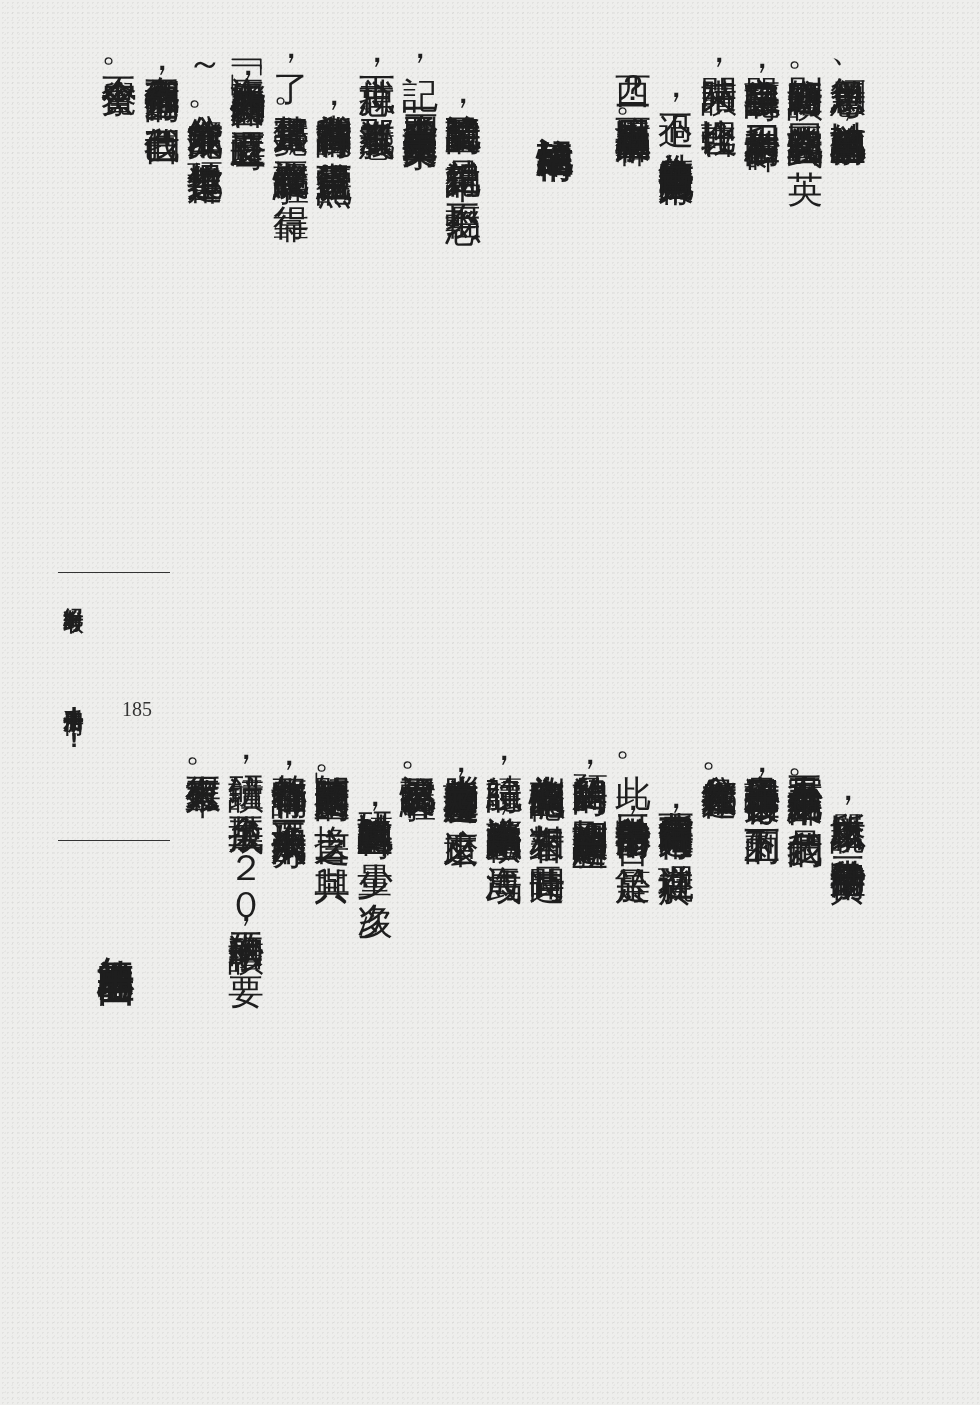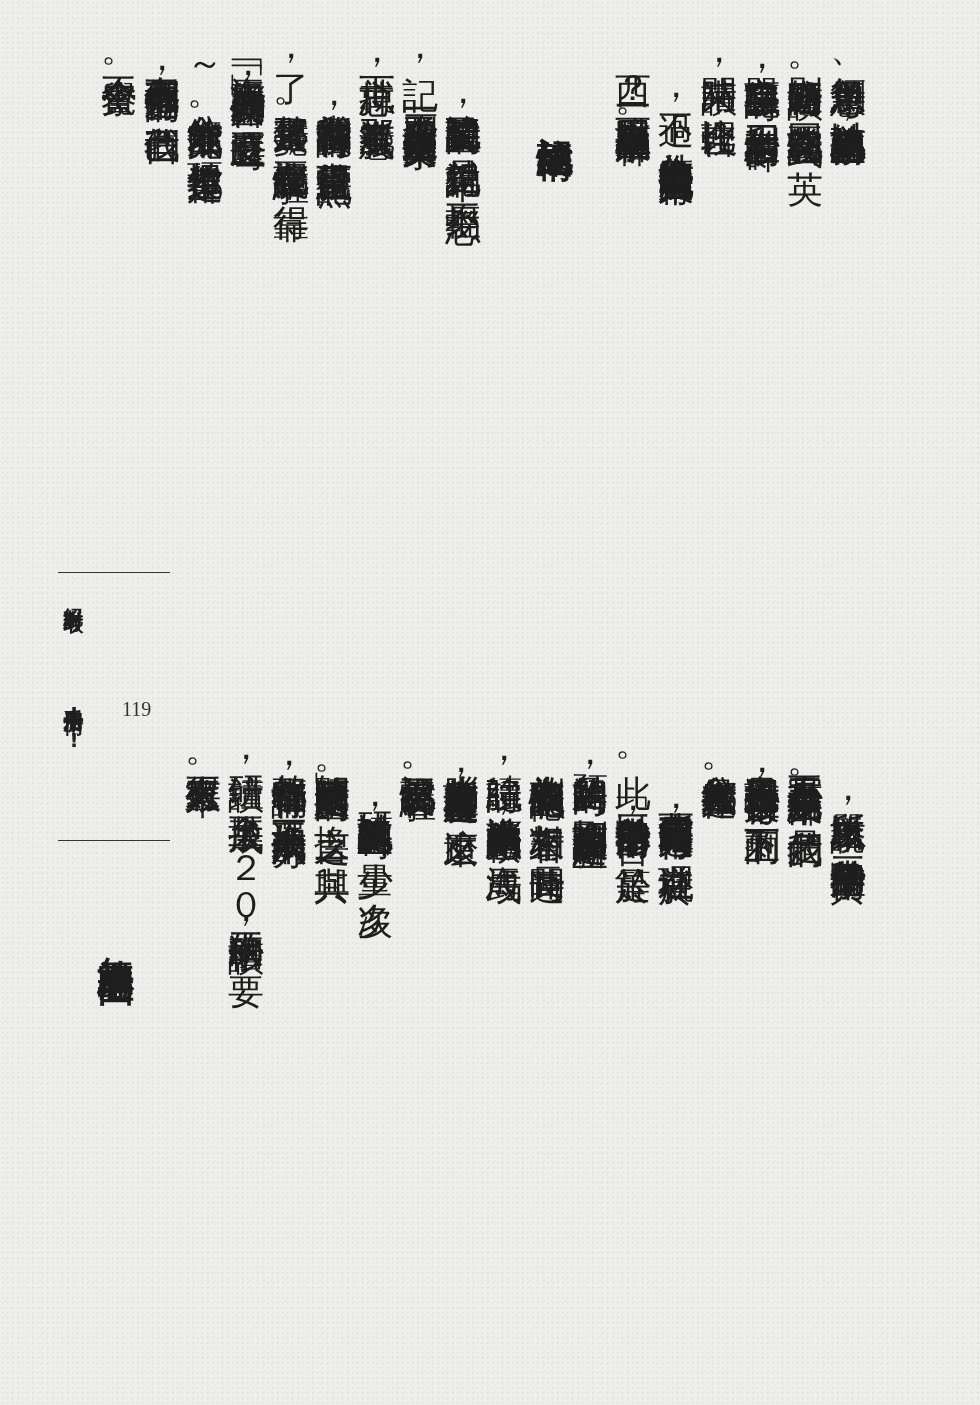--- a/index.html
+++ b/index.html
@@ -78,21 +78,21 @@
   <div class="col" style="left:271px; top:48px;">了，其實那是錯覺。記憶要在腦中長駐，得靠</div>
   <div class="col" style="left:228px; top:48px;">「海馬」與「大腦新皮質」的合作，還要歷時五</div>
   <div class="col" style="left:185px; top:48px;">～六分鐘才能全部完成。但這項作業都是</div>
   <div class="col" style="left:142px; top:48px;">在我們不知不覺中進行的，我們自己</div>
   <div class="col" style="left:99px; top:48px;">不會察覺。</div>
 </div>
 
 <div class="rule" style="left:58px; top:572px; width:112px;"></div>
 <div class="side-title" style="left:62px; top:592px;">絕對考取</div>
 <div class="side-title" style="left:62px; top:692px;">手冊活用術!!</div>
-<div class="page-number" style="left:122px; top:698px;">119</div>
+<div class="page-number" style="left:122px; top:698px;">185</div>
 <div class="rule" style="left:58px; top:840px; width:112px;"></div>
 
 <div>
   <div class="col" style="left:828px; top:746px;">　所以嚴格來說，「三十秒的手冊活用術」其</div>
   <div class="col" style="left:785px; top:746px;">實不是在三十秒之內就全部結束了。是我們的</div>
   <div class="col" style="left:742px; top:746px;">意識只覺得用了三十秒在背東西，剩下的五～</div>
   <div class="col" style="left:699px; top:746px;">六分鐘都是大腦在運作。</div>
   <div class="col" style="left:656px; top:746px;">　背東西儘量利用短時間來進行，道理就在於</div>
   <div class="col" style="left:613px; top:746px;">此。以「三十秒的手冊活用術」而言，等於是</div>
   <div class="col" style="left:570px; top:746px;">預留足夠的時間，把剛剛讀過的東西趁新鮮立</div>

